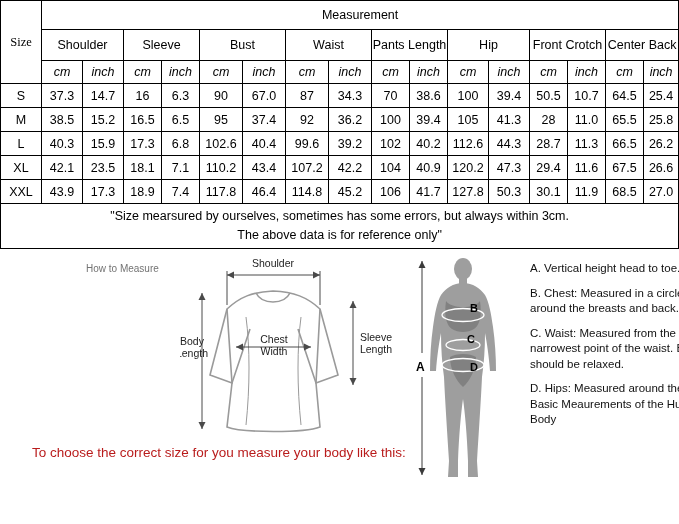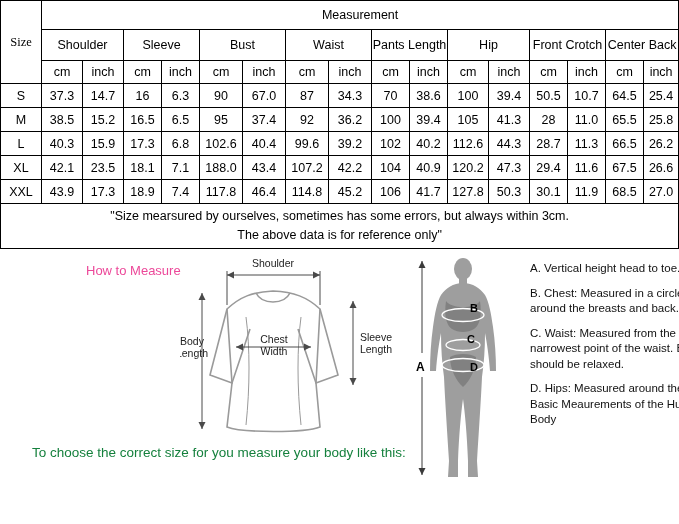--- a/index.html
+++ b/index.html
@@ -46,20 +46,21 @@
   }
   .hdr-col {
     font-size: 13.5px;
     font-weight: bold;
     height: 30px;
     line-height: 15px;
   }
   .hdr-unit {
     font-size: 12.5px;
     height: 22px;
+    font-style: italic;
   }
   .data-row td {
     height: 23px;
   }
   .size-label {
     font-size: 13px;
   }
   .note-cell {
     font-size: 13.5px;
     line-height: 19px;
@@ -70,29 +71,29 @@
   
   .lower {
     position: relative;
     width: 679px;
     height: 240px;
   }
   .how-to-measure {
     position: absolute;
     left: 86px;
     top: 14px;
-    font-size: 13px;
-    color: #ec4899;
+    font-size: 10px;
+    color: #737373;
   }
   .choose-text {
     position: absolute;
     left: 32px;
     top: 196px;
     font-size: 13.5px;
-    color: #15803d;
+    color: #b91c1c;
   }
   .shirt-svg {
     position: absolute;
     left: 180px;
     top: 8px;
   }
   .body-svg {
     position: absolute;
     left: 408px;
     top: 4px;
@@ -229,21 +230,21 @@
         <td>66.5</td>
         <td>26.2</td>
       </tr>
 
       <tr class="data-row">
         <td class="size-label">XL</td>
         <td>42.1</td>
         <td>23.5</td>
         <td>18.1</td>
         <td>7.1</td>
-        <td>188.0</td>
+        <td>110.2</td>
         <td>43.4</td>
         <td>107.2</td>
         <td>42.2</td>
         <td>104</td>
         <td>40.9</td>
         <td>120.2</td>
         <td>47.3</td>
         <td>29.4</td>
         <td>11.6</td>
         <td>67.5</td>

